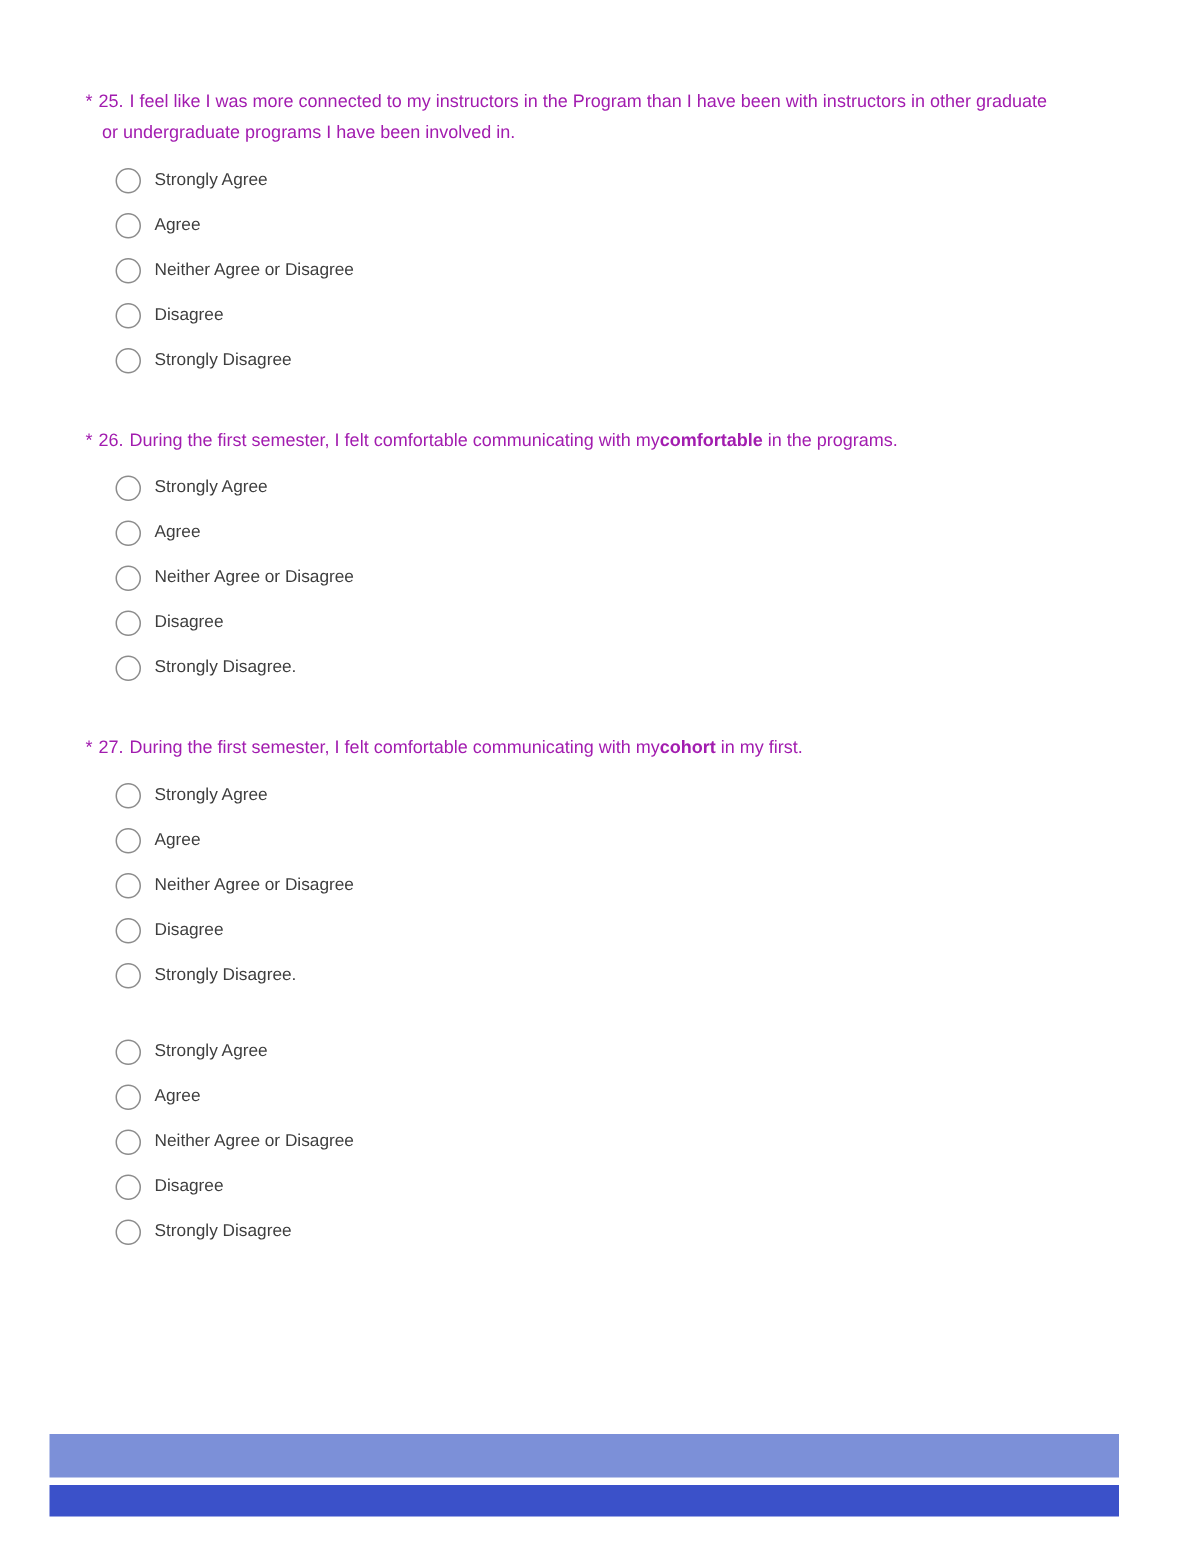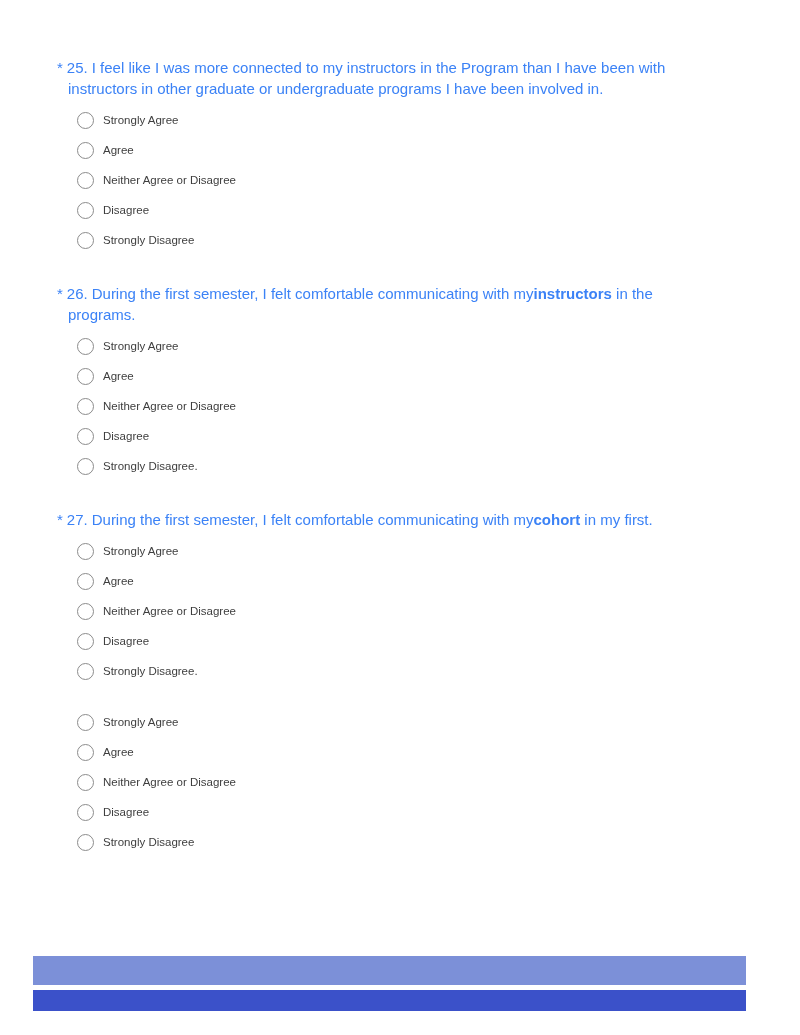--- a/index.html
+++ b/index.html
@@ -22,23 +22,23 @@
     position: absolute;
     top: 57px;
     left: 57px;
     width: 660px;
   }
   .question {
     width: 650px;
     margin-bottom: 34px;
   }
   .q-title {
-    font-size: 15px;
+    font-size: 12px;
     line-height: 21px;
-    color: #3b82f6;
+    color: #a21caf;
     padding-left: 11px;
     text-indent: -11px;
     margin: 0 0 13px 0;
   }
   .q-title b { font-weight: bold; }
   .q-marker {
     display: inline;
     margin-right: 4px;
   }
   .q-number {
@@ -106,21 +106,21 @@
   </div>
 
   <div class="option-row">
     <span class="radio"></span>
     <span class="option-label">Strongly Disagree</span>
   </div>
 </div>
   </div>
 
   <div class="question">
-    <p class="q-title"><span class="q-marker">*</span><span class="q-number">26.</span><span><span>During the first semester, I felt comfortable communicating with my</span><b>instructors</b><span> in the programs.</span></span></p>
+    <p class="q-title"><span class="q-marker">*</span><span class="q-number">26.</span><span><span>During the first semester, I felt comfortable communicating with my</span><b>comfortable</b><span> in the programs.</span></span></p>
     <div>
   <div class="option-row">
     <span class="radio"></span>
     <span class="option-label">Strongly Agree</span>
   </div>
 
   <div class="option-row">
     <span class="radio"></span>
     <span class="option-label">Agree</span>
   </div>

